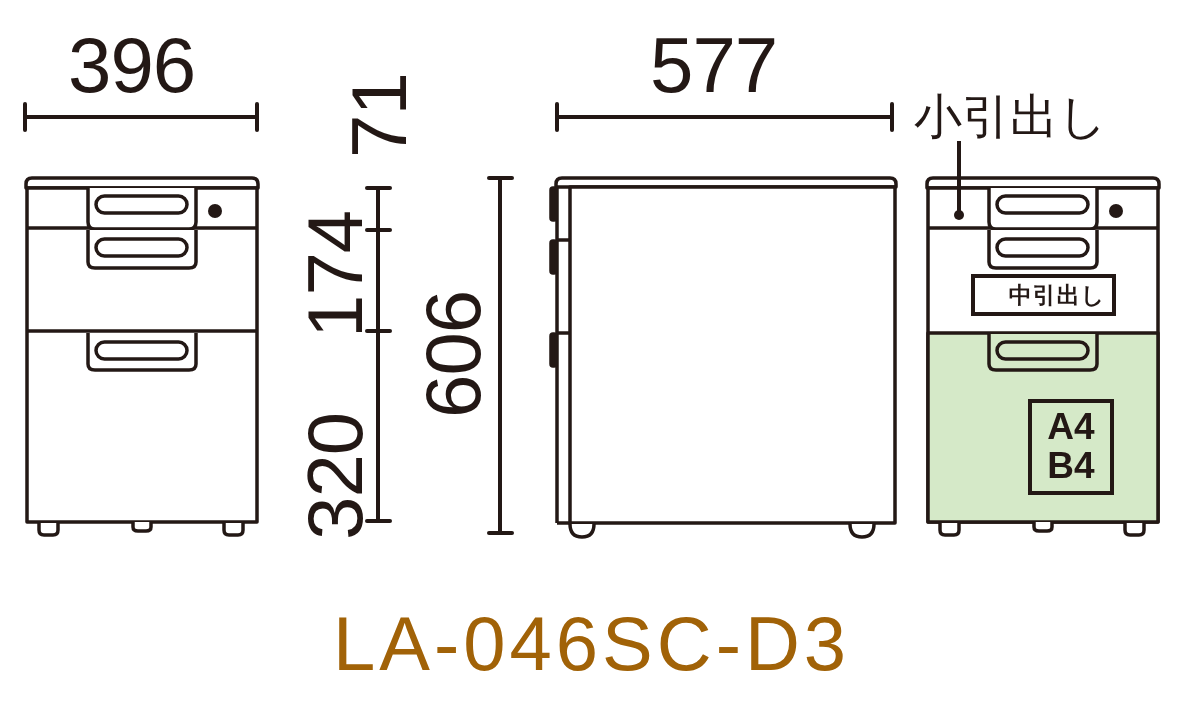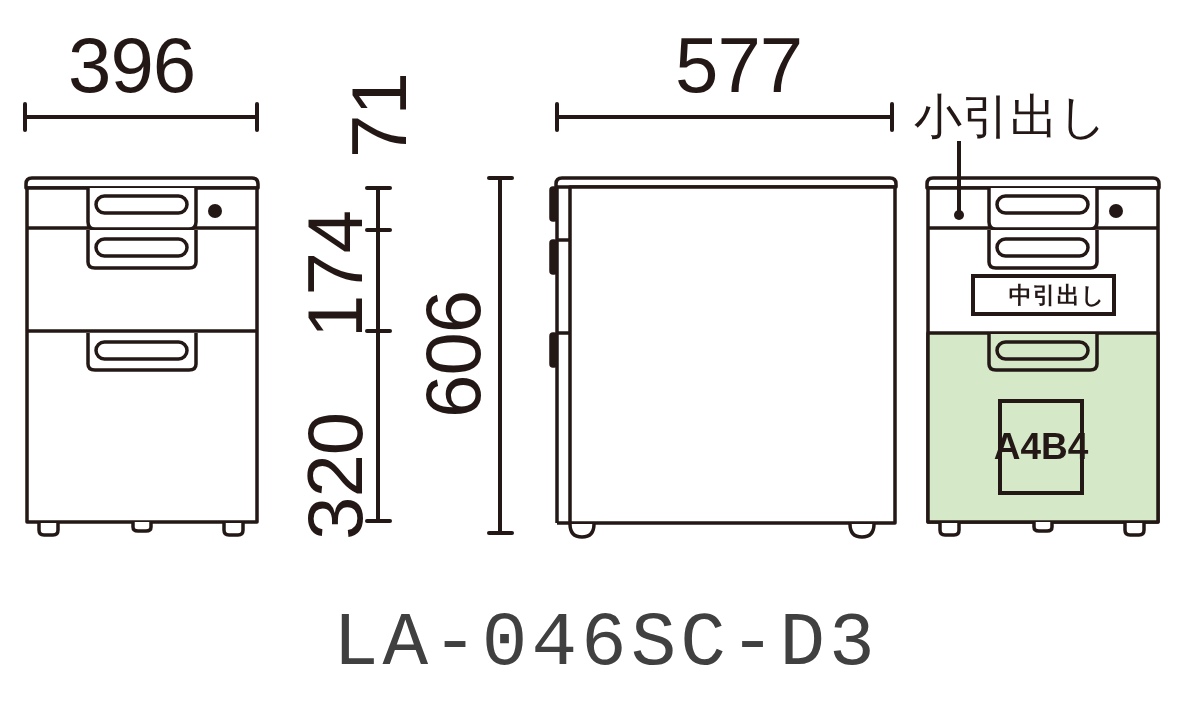--- a/index.html
+++ b/index.html
@@ -8,23 +8,23 @@
   svg { position: absolute; left: 0; top: 0; }
   .dim-text { position: absolute; font-family: "Liberation Sans", sans-serif; color: #231815;
               line-height: 1; white-space: nowrap; }
   .big { font-size: 78px; letter-spacing: -1px; }
   .rot { transform-origin: left top; transform: rotate(-90deg); }
   .label-jp { position: absolute; font-family: "DejaVu Sans", sans-serif; font-size: 48px; color: #231815; line-height: 1; }
   .label-box { position: absolute; font-family: "DejaVu Sans", sans-serif; font-weight: bold; font-size: 23px;
                color: #231815; background: #fff; border: 4px solid #231815; box-sizing: border-box;
                display: flex; align-items: center; justify-content: center; letter-spacing: 1px; padding-left: 27px; }
   .paper-box { position: absolute; border: 4px solid #231815; box-sizing: border-box;
-               display: flex; flex-direction: row; align-items: center; justify-content: center;
-               font-family: "Liberation Sans", sans-serif; font-weight: bold; font-size: 37px; line-height: 1.05; color: #231815; }
-  .model { position: absolute; font-family: Liberation Mono, monospace; font-size: 76px; letter-spacing: 4px; color: #404040; line-height: 1; }
+               display: flex; flex-direction: column; align-items: center; justify-content: center;
+               font-family: "Liberation Sans", sans-serif; font-weight: bold; font-size: 37px; line-height: 1.05; color: #231815; margin-left: 30px; }
+  .model { position: absolute; font-family: Liberation Sans, sans-serif; font-size: 76px; letter-spacing: 4px; color: #a16207; line-height: 1; }
 </style>
 </head>
 <body>
 
 <svg width="1200" height="704" viewBox="0 0 1200 704">
   <g stroke="#231815" fill="none" stroke-width="4" stroke-linecap="round" stroke-linejoin="round">
 
     <g>
       <line x1="25" y1="117" x2="257" y2="117"></line>
       <line x1="25" y1="104" x2="25" y2="130"></line>
@@ -100,21 +100,21 @@
 
     <line x1="959" y1="141" x2="959" y2="214" stroke-width="4"></line>
     <circle cx="959" cy="215" r="5" fill="#231815" stroke="none"></circle>
     <path d="M940 523 L940 530 Q940 535 945 535 L954 535 Q959 535 959 530 L959 523"></path>
     <path d="M1034 522 L1034 527 Q1034 531 1039 531 L1047 531 Q1052 531 1052 527 L1052 522"></path>
     <path d="M1125 523 L1125 530 Q1125 535 1130 535 L1139 535 Q1144 535 1144 530 L1144 523"></path>
   </g>
 </svg>
 
 <div class="dim-text big" style="left:68px; top:26px;text-align:center;">396</div>
-<div class="dim-text big" style="left:650px; top:26px;margin-left:25px;">577</div>
+<div class="dim-text big" style="left:650px; top:26px;">577</div>
 <div class="dim-text big rot" style="left:340px; top:158px;">71</div>
 <div class="dim-text big rot" style="left:296px; top:338px;">174</div>
 <div class="dim-text big rot" style="left:296px; top:540px;">320</div>
 <div class="dim-text big rot" style="left:414px; top:418px;">606</div>
 
 <div class="label-jp" style="left:914px; top:92px;">小引出し</div>
 <div class="label-box" style="left:971px; top:274px; width:145px; height:42px;">中引出し</div>
 
 <div class="paper-box" style="left:998px; top:399px; width:86px; height:96px;">
   <span>A4</span>

